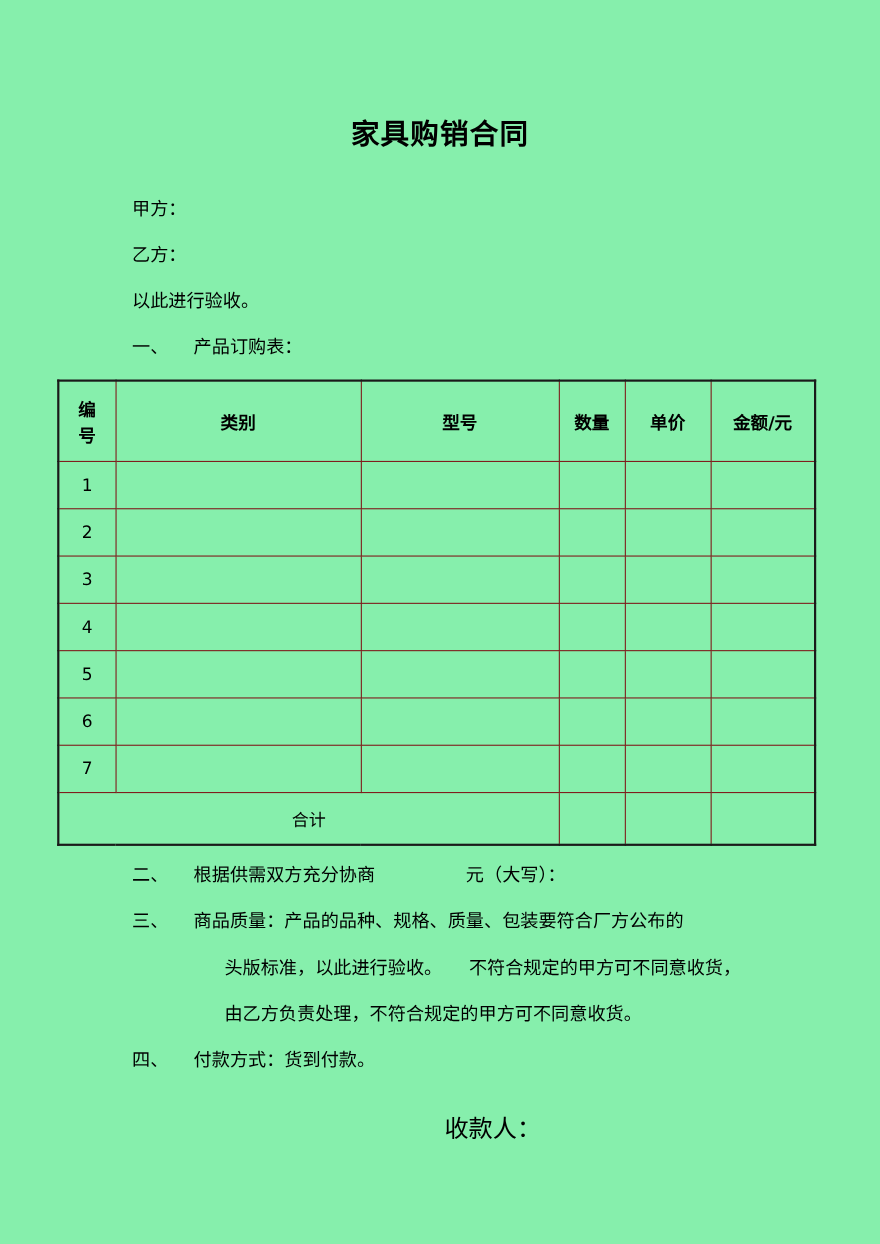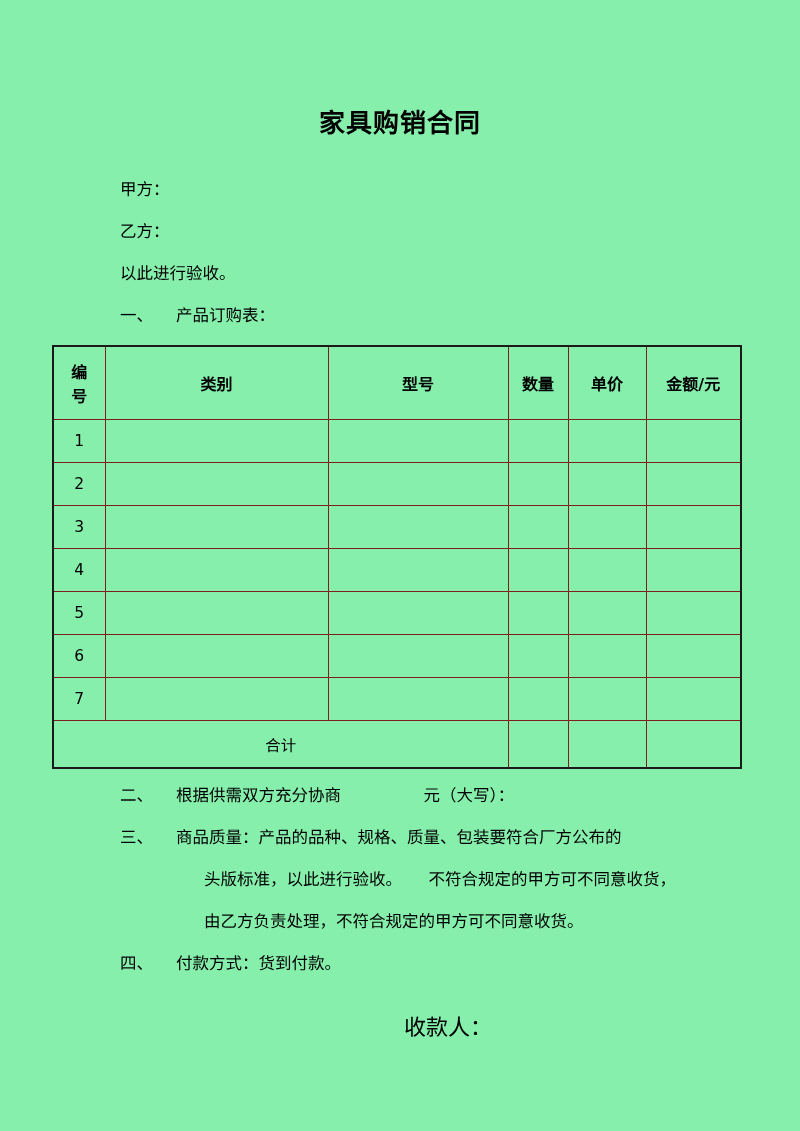--- a/index.html
+++ b/index.html
@@ -75,20 +75,21 @@
     flex: 1 1 auto;
     min-width: 0;
   }
 
   .clause-line {
     display: block;
   }
 
   .clause-line.cont {
     padding-left: 28px;
+    font-family: Liberation Serif, serif;
   }
 
   .gap-sm {
     display: inline-block;
     width: 72px;
   }
 
   .gap-xs {
     display: inline-block;
     width: 16px;

